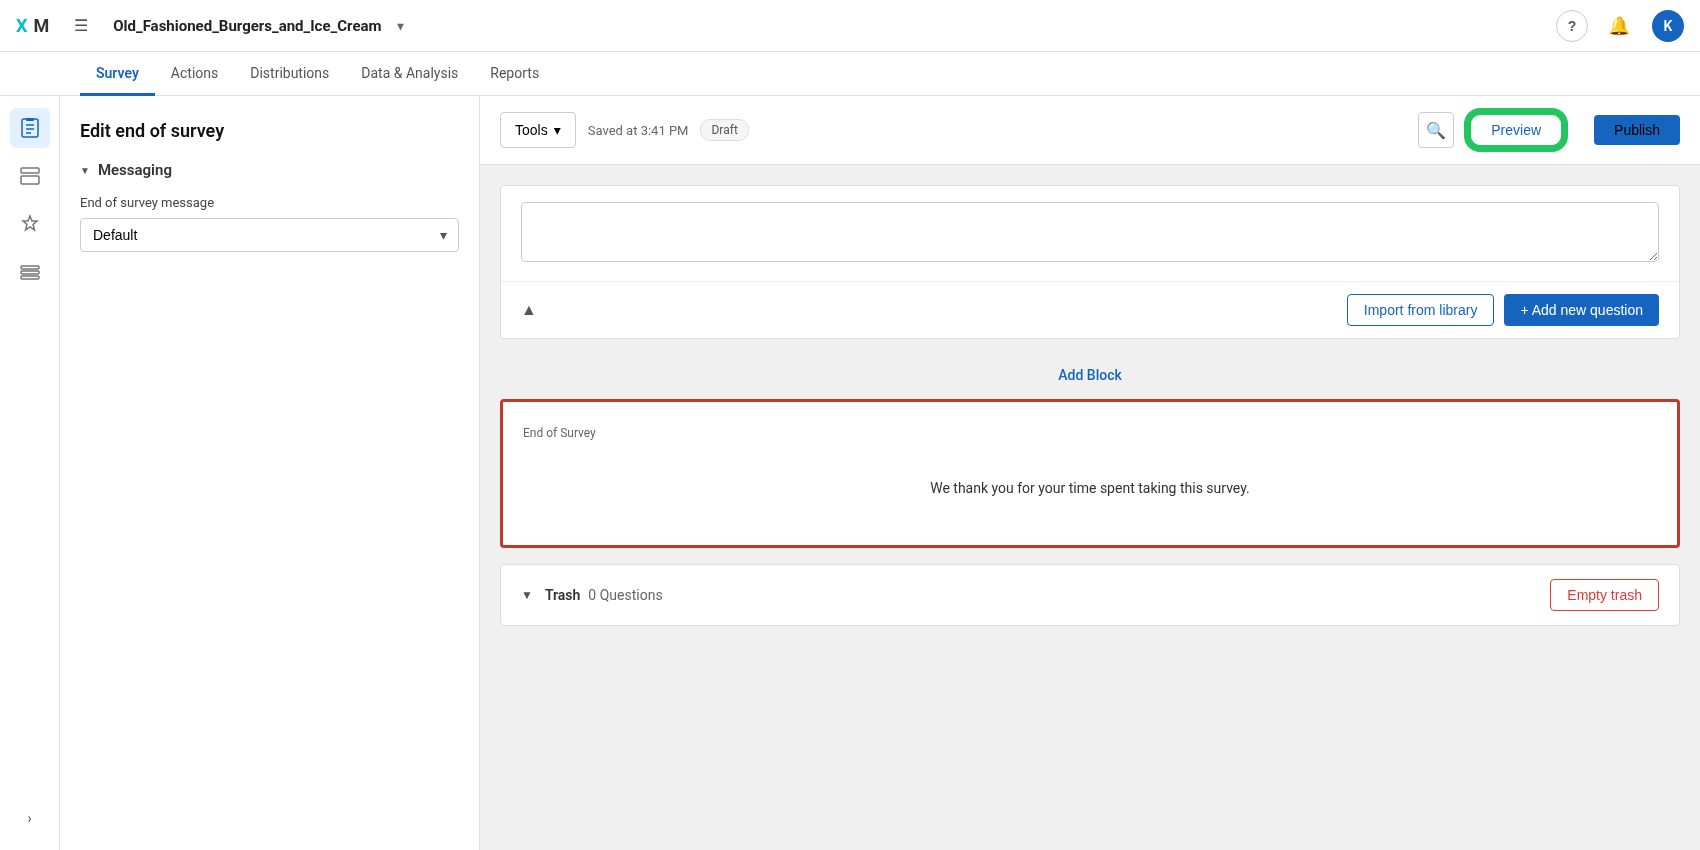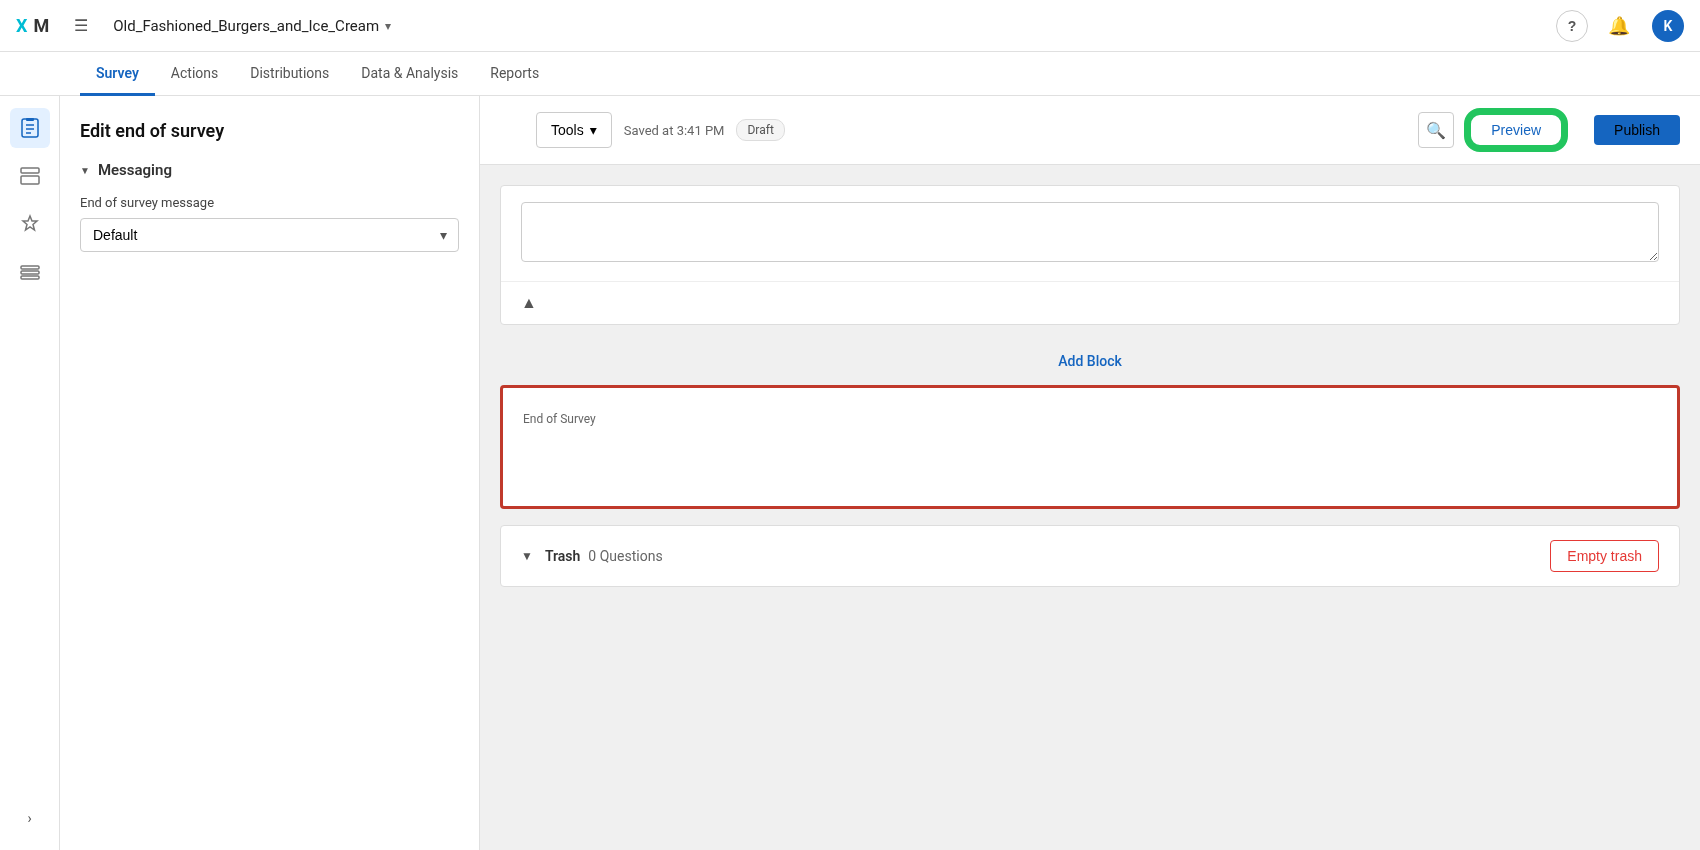--- a/index.html
+++ b/index.html
@@ -16,22 +16,22 @@
       gap: 16px;
     }
     .xm-logo {
       display: flex; align-items: center; gap: 6px;
       font-weight: 700; font-size: 18px;
     }
     .xm-logo .x { color: #00bcd4; }
     .xm-logo .m { color: #333; }
     .hamburger-icon { font-size: 18px; color: #555; cursor: pointer; }
     .project-name {
-      display: flex; align-items: center; gap: 6px;
-      font-size: 15px; font-weight: 400; color: #222;
+      display: flex; align-items: center; gap: 16px;
+      font-size: 15px; font-weight: 700; color: #222;
       cursor: pointer;
       text-align: center;
     }
     .chevron-down { font-size: 12px; color: #666; }
     .top-bar-right {
       margin-left: auto;
       display: flex; align-items: center; gap: 16px;
     }
     .icon-btn {
       width: 32px; height: 32px;
@@ -179,21 +179,20 @@
       flex-shrink: 0;
     }
     .tools-btn {
       display: flex; align-items: flex-start; gap: 6px;
       padding: 9px 14px;
       border: 1px solid #ccc;
       border-radius: 4px;
       background: #fff;
       cursor: pointer;
       font-size: 14px;
-      margin-left: 36px;
     }
     .saved-text {
       font-size: 13px; color: #666;
     }
     .draft-badge {
       background: #f5f5f5;
       border: 1px solid #ddd;
       border-radius: 10px;
       padding: 3px 10px;
       font-size: 12px;
@@ -446,30 +445,35 @@
     <div class="content-area">
 
       <div class="question-block">
         <div class="question-block-inner">
           <textarea class="question-textarea" style=""></textarea>
         </div>
         <div class="block-footer">
           <button class="collapse-btn">
             <span>▲</span>
           </button>
+          <div style="display:flex; gap:10px;">
+            <button class="import-btn">Import from library</button>
+            <button class="add-question-btn">+ Add new question</button>
+          </div>
         </div>
       </div>
 
       <div class="add-block-area">
         <span class="add-block-link">Add Block</span>
       </div>
 
       <div class="end-of-survey-block">
         <div class="end-of-survey-label">End of Survey</div>
         <div class="end-message-text">
+          <p>We thank you for your time spent taking this survey.</p>
         </div>
       </div>
 
       <div class="trash-section">
         <span class="trash-toggle">▼</span>
         <span class="trash-label">Trash</span>
         <span class="trash-count">0 Questions</span>
         <button class="empty-trash-btn">Empty trash</button>
       </div>
 

